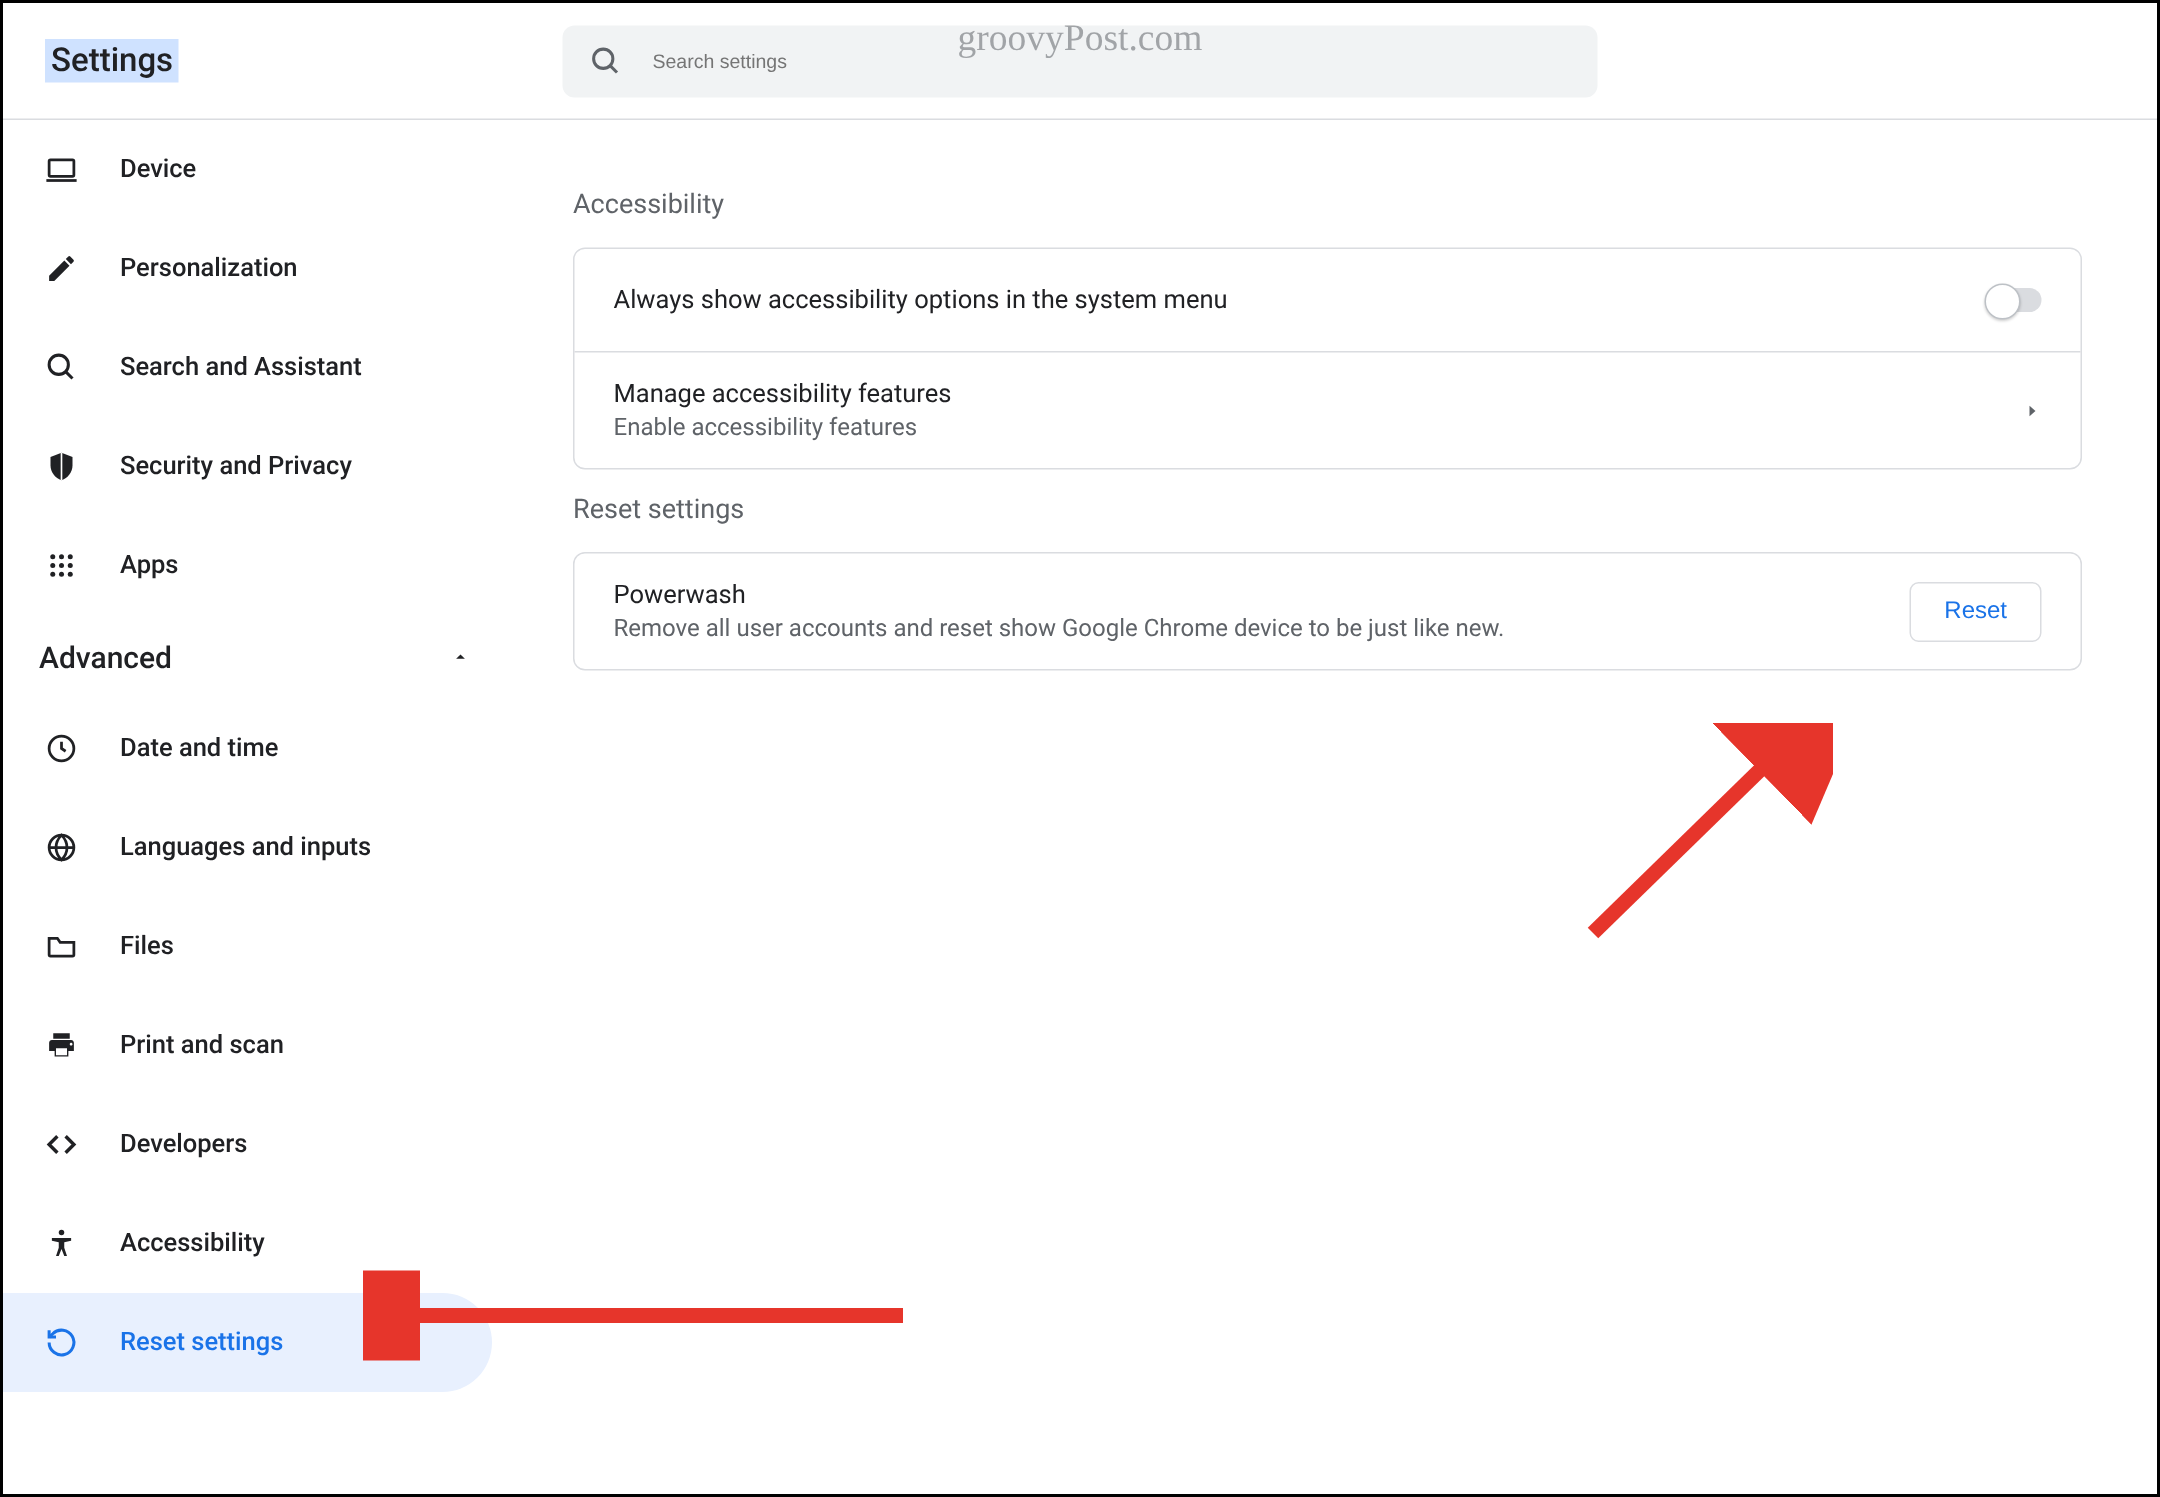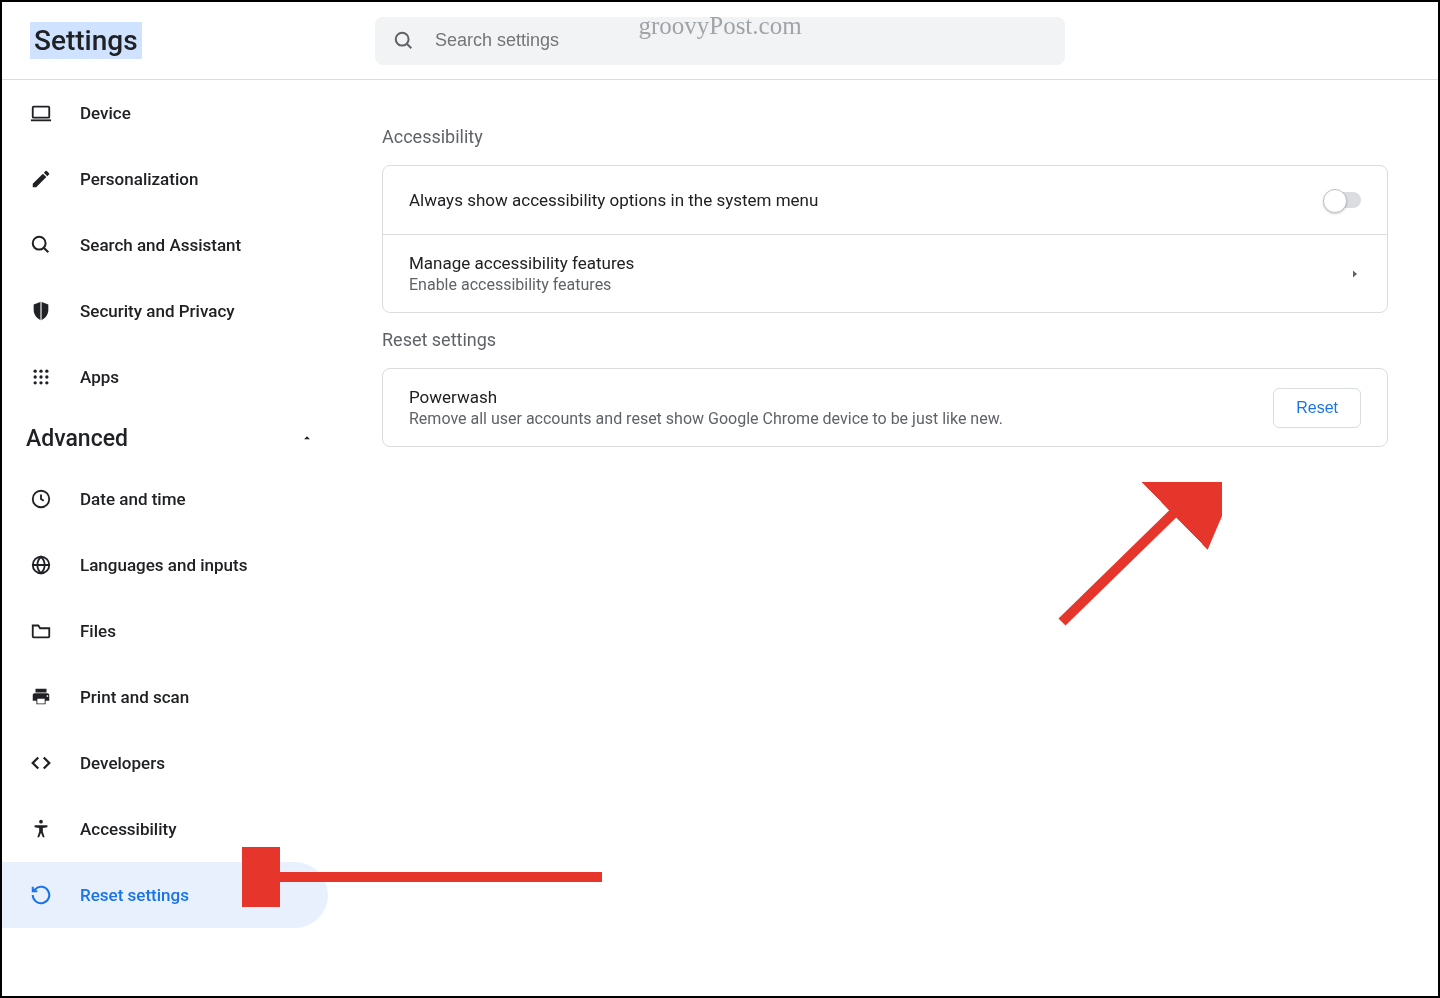--- a/index.html
+++ b/index.html
@@ -16,21 +16,21 @@
   }
   .header {
     display: flex;
     align-items: center;
     height: 78px;
     border-bottom: 1px solid #dadce0;
     padding: 0 10px;
     position: relative;
   }
   .header-title {
-    font-size: 28px;
+    font-size: 22px;
     font-weight: 500;
     margin-left: 18px;
     background: #cfe2ff;
     padding: 2px 4px;
   }
   .search-wrap {
     position: absolute;
     left: 50%;
     transform: translateX(-50%);
     width: 690px;
@@ -43,21 +43,21 @@
   }
   .search-wrap .search-icon {
     width: 22px;
     height: 22px;
     color: #5f6368;
     margin-right: 20px;
   }
   .search-wrap input {
     border: none;
     background: transparent;
-    font-size: 18px;
+    font-size: 13px;
     color: #5f6368;
     outline: none;
     width: 100%;
   }
   .watermark {
     position: absolute;
     left: 50%;
     top: 10px;
     transform: translateX(-50%);
     font-family: Georgia, serif;
@@ -99,21 +99,21 @@
     border-radius: 0 33px 33px 0;
     margin-right: 14px;
   }
   .nav-item.active .icon { color: #1a73e8; }
   .advanced-header {
     display: flex;
     align-items: center;
     justify-content: space-between;
     height: 56px;
     padding: 0 28px 0 24px;
-    font-size: 23px;
+    font-size: 20px;
     font-weight: 500;
     color: #202124;
     cursor: pointer;
   }
   .main {
     flex: 1;
     padding: 30px 50px 0 40px;
     overflow-y: auto;
   }
   .section-title {

